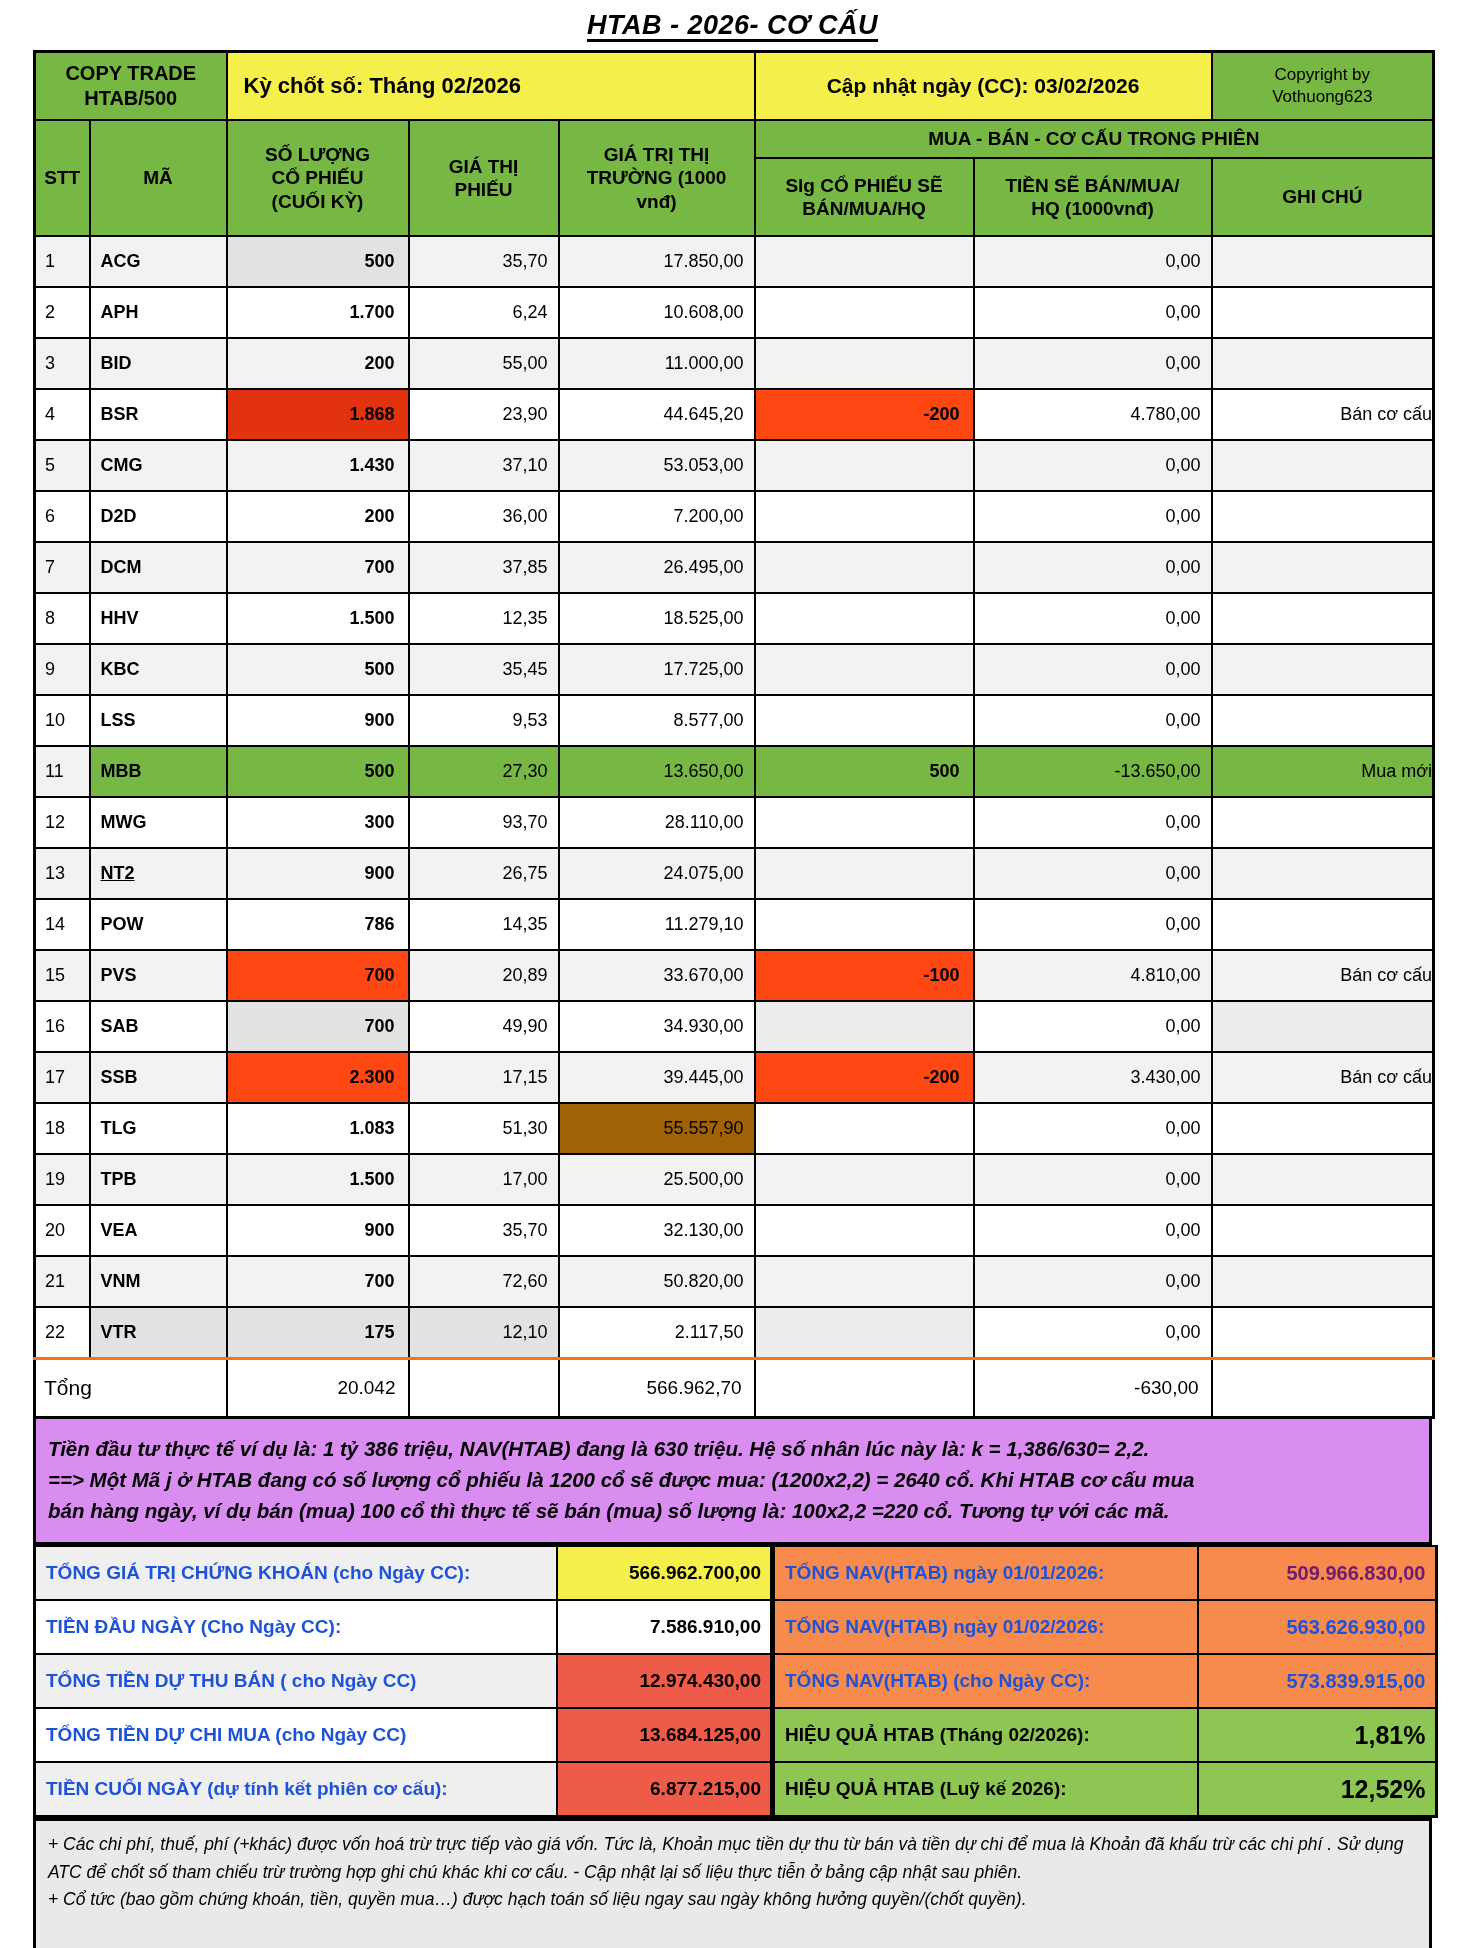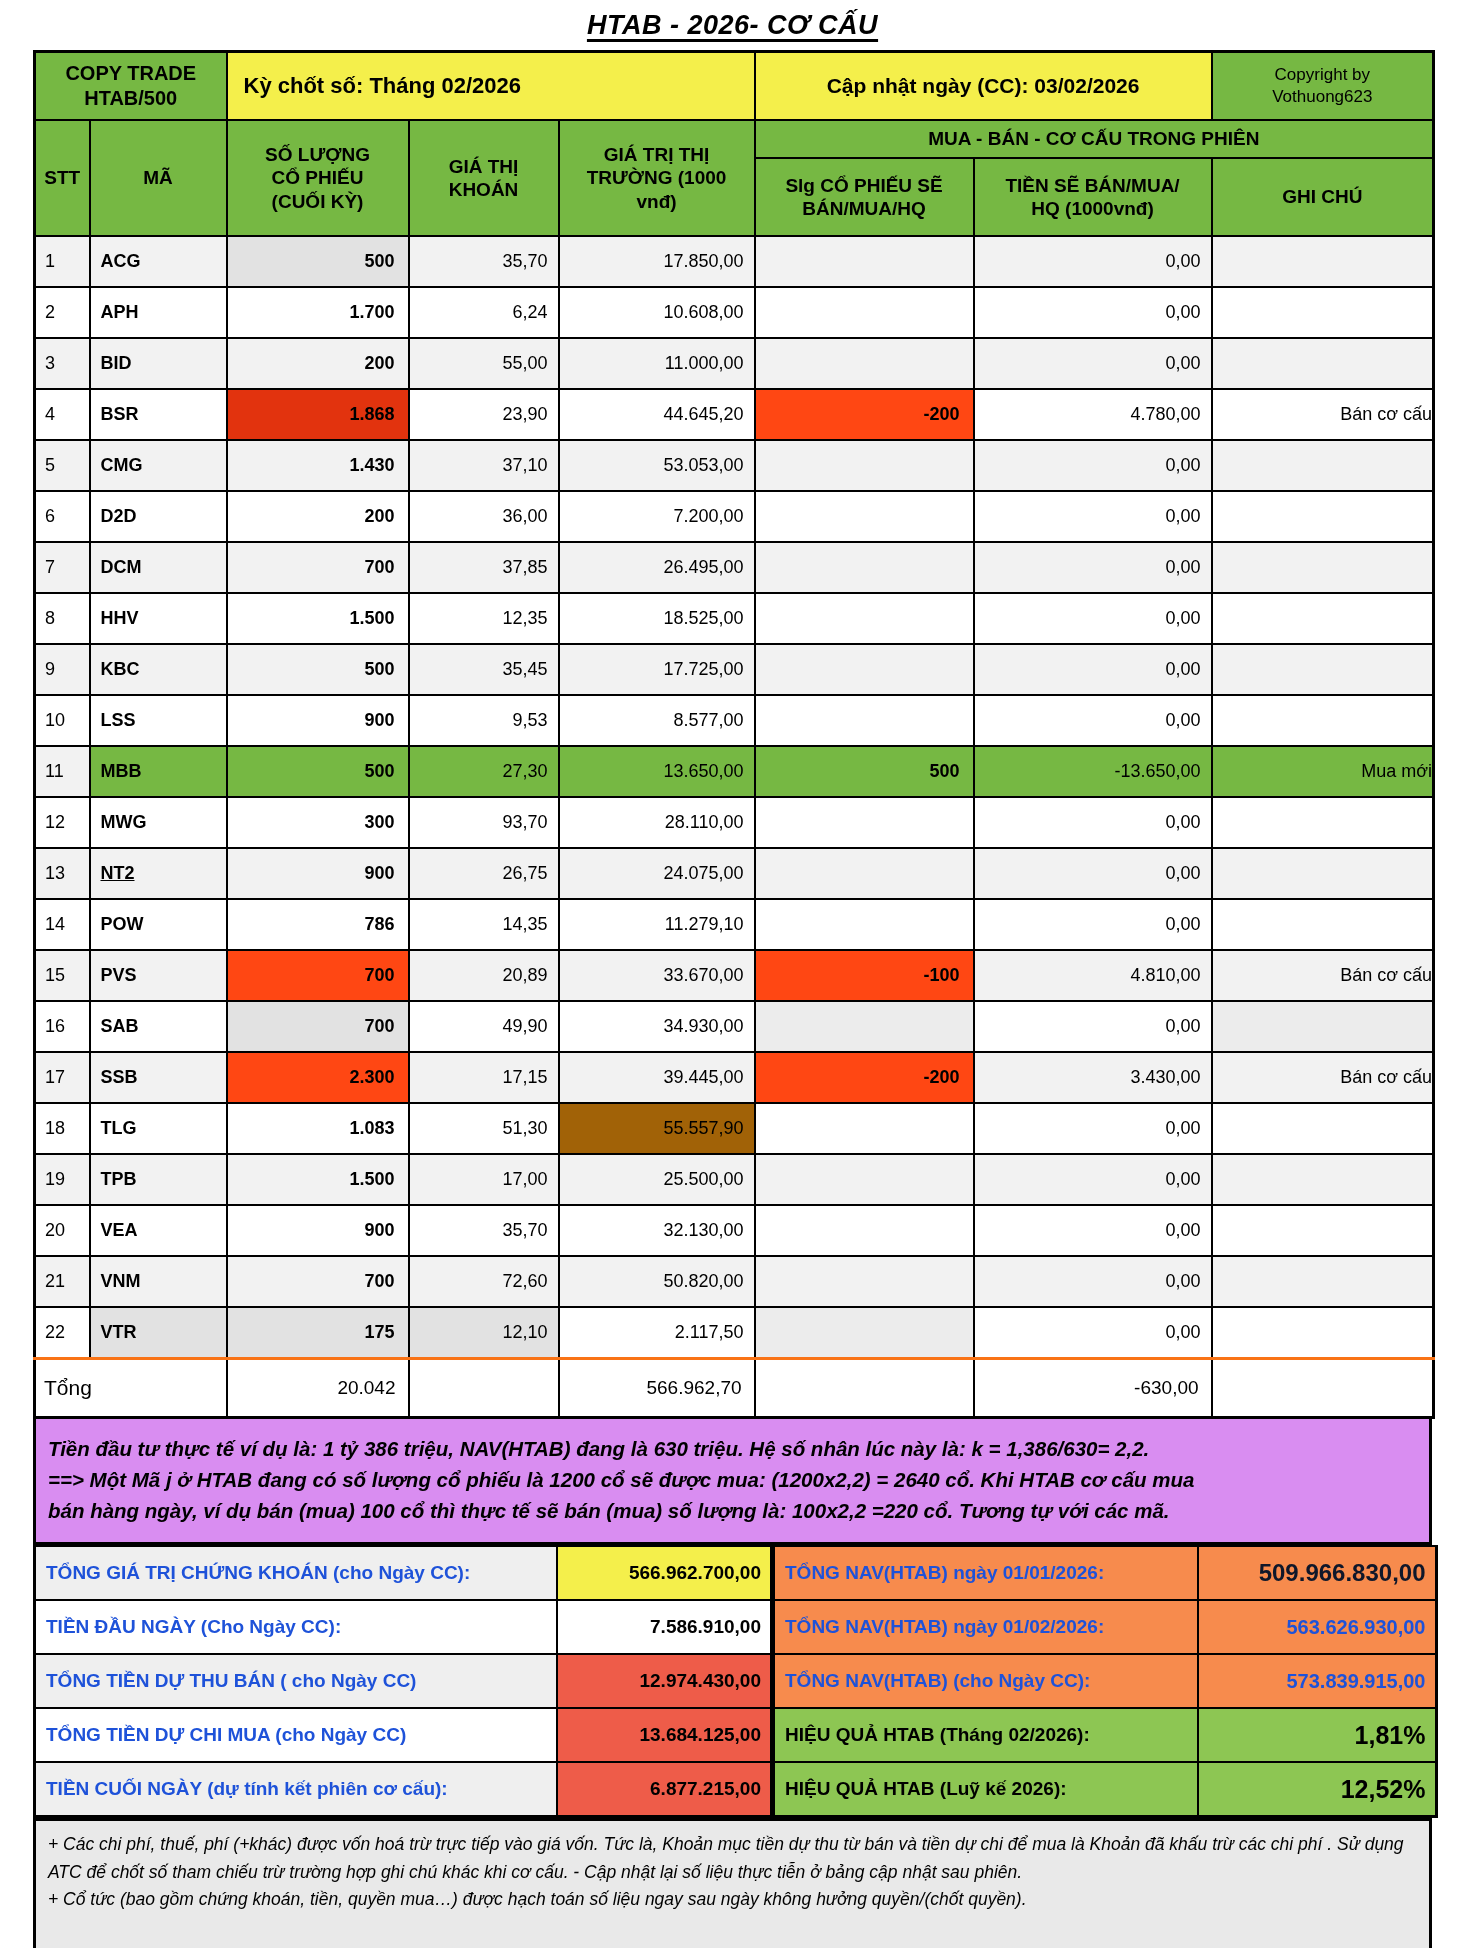--- a/index.html
+++ b/index.html
@@ -81,21 +81,21 @@
         <td class="banner-copy">Copyright by
 Vothuong623</td>
       </tr>
       <tr>
         <th rowspan="2">STT</th>
         <th rowspan="2">MÃ</th>
         <th rowspan="2">SỐ LƯỢNG
 CỔ PHIẾU
 (CUỐI KỲ)</th>
         <th rowspan="2">GIÁ THỊ
-KHOÁN</th>
+PHIẾU</th>
         <th rowspan="2">GIÁ TRỊ THỊ
 TRƯỜNG (1000
 vnđ)</th>
         <th colspan="3" class="grp-band">MUA - BÁN - CƠ CẤU TRONG PHIÊN</th>
       </tr>
       <tr class="subhead">
         <th>Slg CỔ PHIẾU SẼ
 BÁN/MUA/HQ</th>
         <th>TIỀN SẼ BÁN/MUA/
 HQ (1000vnđ)</th>
@@ -373,21 +373,21 @@
         </tbody>
     </table>
     <table class="sumR">
       <colgroup>
           <col style="width:424px">
           <col style="width:238px">
         </colgroup>
       <tbody>
           <tr>
             <td class="s-lbl" style="background: rgb(247, 139, 77); color: rgb(30, 82, 217);">TỔNG NAV(HTAB) ngày 01/01/2026:</td>
-            <td class="s-val" style="background: rgb(247, 139, 77); color: #0f172a; font-size: 24px;">509.966.830,00</td>
+            <td class="s-val" style="background: rgb(247, 139, 77); color: #701a75; font-size: 20px;">509.966.830,00</td>
           </tr>
           <tr>
             <td class="s-lbl" style="background: rgb(247, 139, 77); color: rgb(30, 82, 217);">TỔNG NAV(HTAB) ngày 01/02/2026:</td>
             <td class="s-val" style="background: rgb(247, 139, 77); color: rgb(30, 82, 217); font-size: 20px;">563.626.930,00</td>
           </tr>
           <tr>
             <td class="s-lbl" style="background: rgb(247, 139, 77); color: rgb(30, 82, 217);">TỔNG NAV(HTAB) (cho Ngày CC):</td>
             <td class="s-val" style="background: rgb(247, 139, 77); color: rgb(30, 82, 217); font-size: 20px;">573.839.915,00</td>
           </tr>
           <tr>

